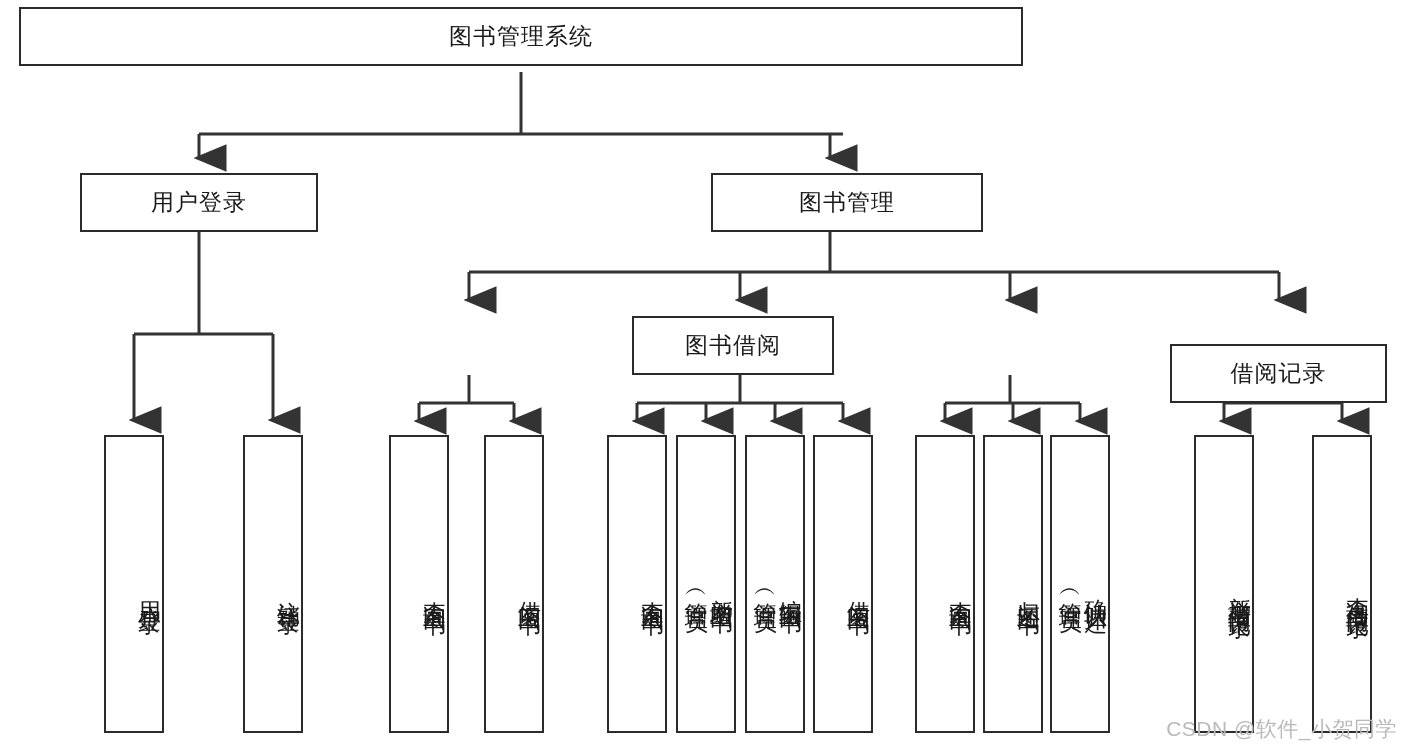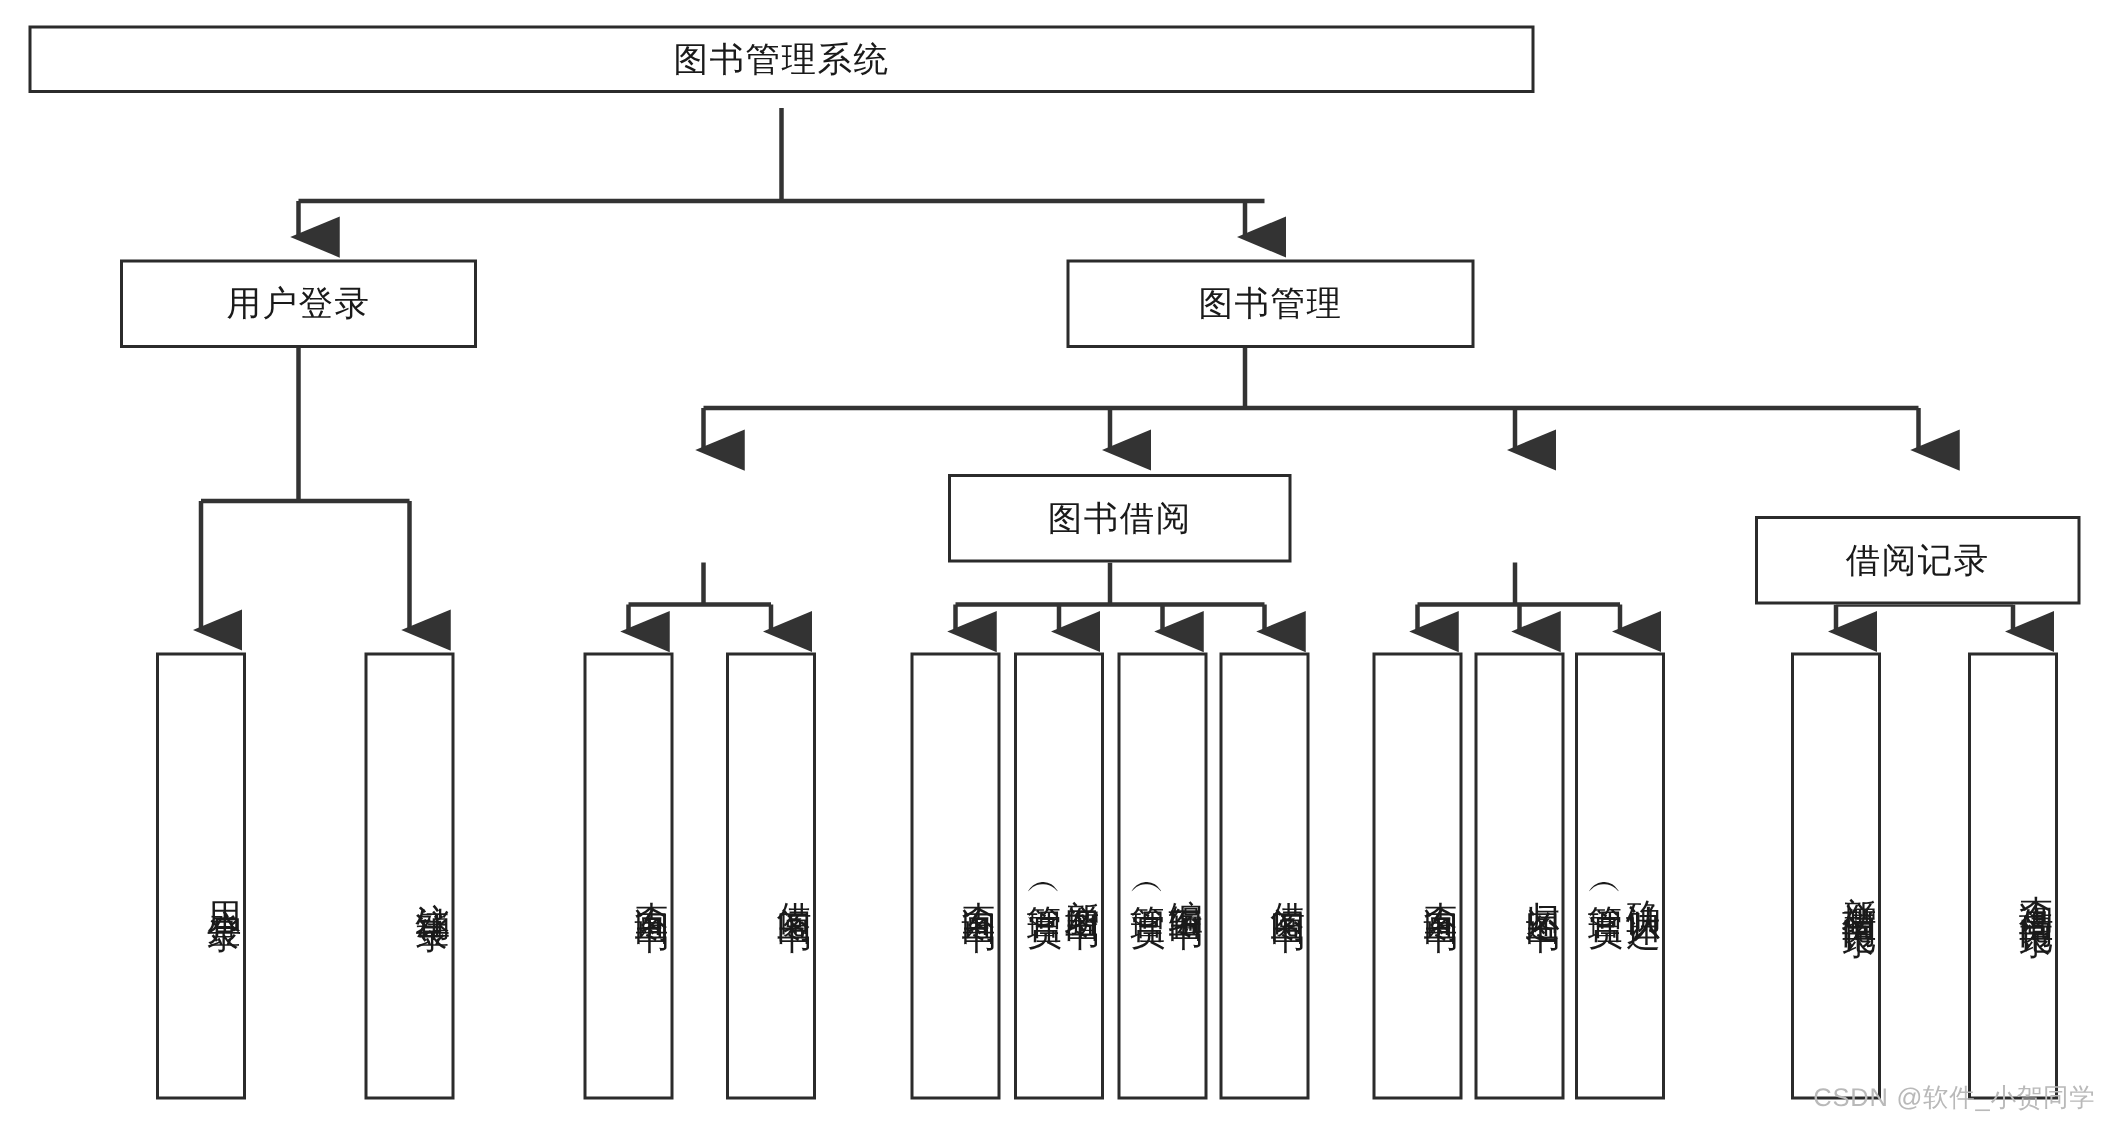--- a/index.html
+++ b/index.html
@@ -51,21 +51,21 @@
     justify-content: center;
   }
   .node .txt {
     display: block;
     white-space: pre-line;
   }
   #watermark {
     position: absolute;
     right: 8px;
     bottom: 4px;
-    font-size: 17px;
+    font-size: 21px;
     color: #b9b9b9;
     letter-spacing: 0.5px;
     user-select: none;
   }
 </style>
 </head>
 <body>
 
 <div id="canvas">
 
@@ -112,32 +112,32 @@
       <path d="M 1013 403 L 1013 421" marker-end="url(#arrow)"></path>
       <path d="M 1080 403 L 1080 421" marker-end="url(#arrow)"></path>
 
       <path d="M 1279 375 L 1279 403"></path>
       <path d="M 1224 403 L 1342 403"></path>
       <path d="M 1224 403 L 1224 421" marker-end="url(#arrow)"></path>
       <path d="M 1342 403 L 1342 421" marker-end="url(#arrow)"></path>
     </g>
   </svg>
 
-  <div class="node horiz" style="left:19px; top:17px; width:1004px; height:45px;align-items:center;">
+  <div class="node horiz" style="left:19px; top:7px; width:1004px; height:59px;align-items:center;">
     <span class="txt">图书管理系统</span>
   </div>
 
   <div class="node horiz" style="left:80px; top:173px; width:238px; height:59px;">
     <span class="txt">用户登录</span>
   </div>
   <div class="node horiz" style="left:711px; top:173px; width:272px; height:59px;">
     <span class="txt">图书管理</span>
   </div>
 
-  <div class="node horiz" style="left:632px; top:316px; width:229px; height:59px;">
+  <div class="node horiz" style="left:632px; top:316px; width:202px; height:59px;">
     <span class="txt">图书借阅</span>
   </div>
   <div class="node horiz" style="left:1170px; top:316px; width:217px; height:59px;margin-top:28px;">
     <span class="txt">借阅记录</span>
   </div>
 
   <div class="node vert" style="left:104px; top:435px; width:60px; height:298px;">
     <span class="txt">用户登录</span>
   </div>
   <div class="node vert" style="left:243px; top:435px; width:60px; height:298px;">

